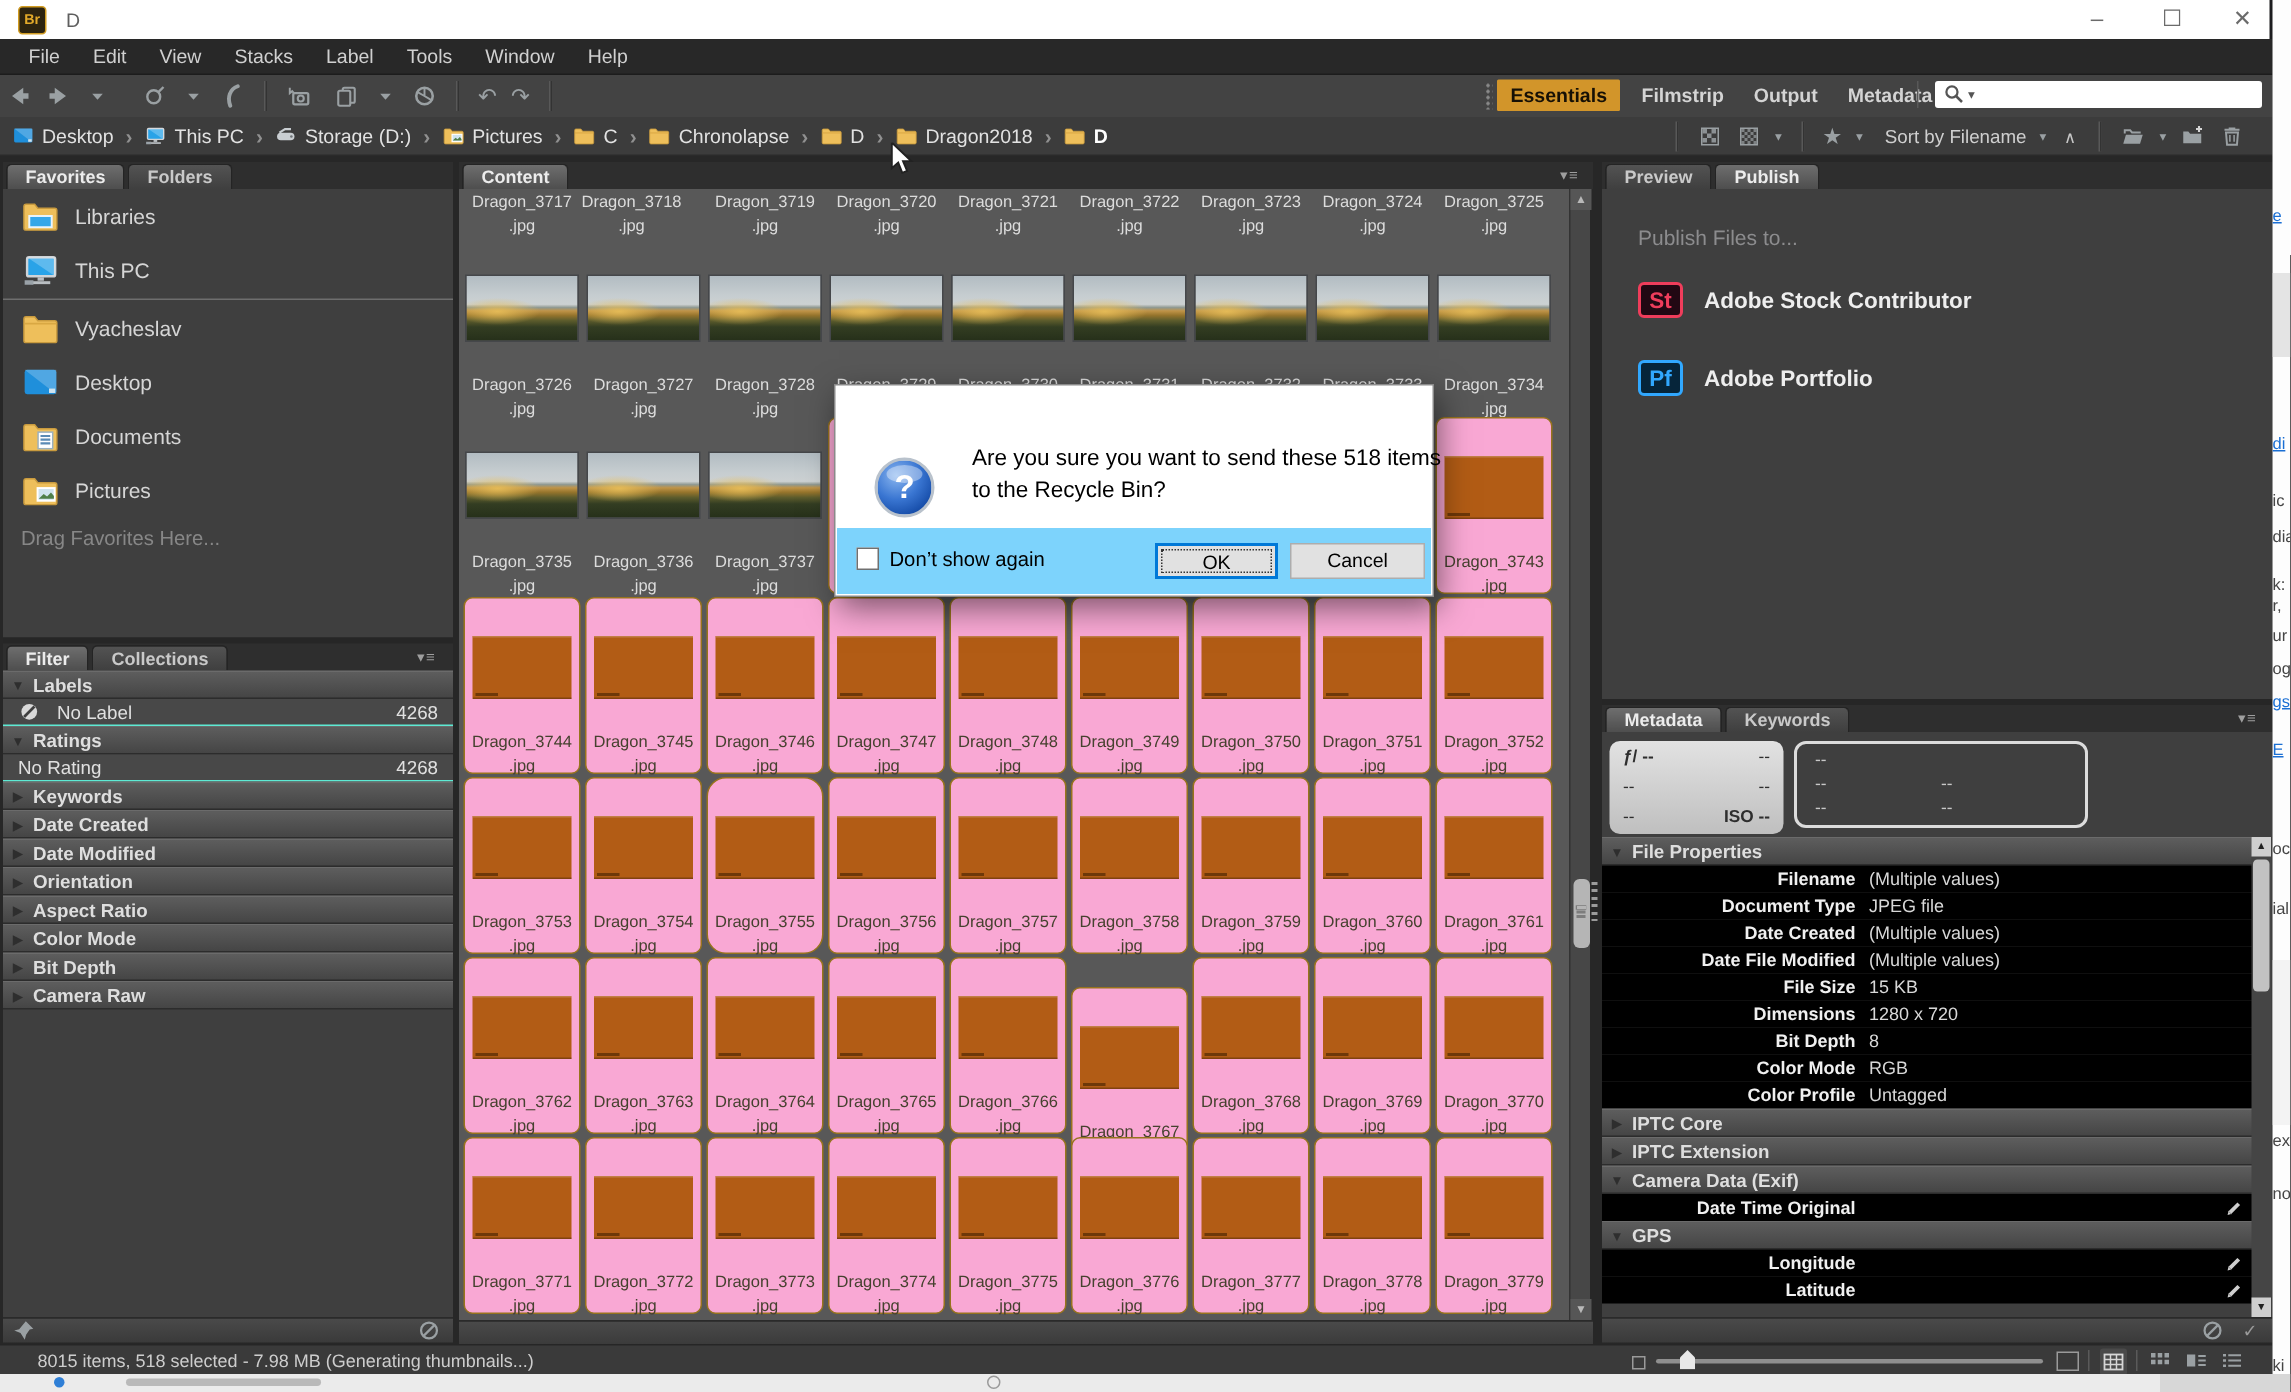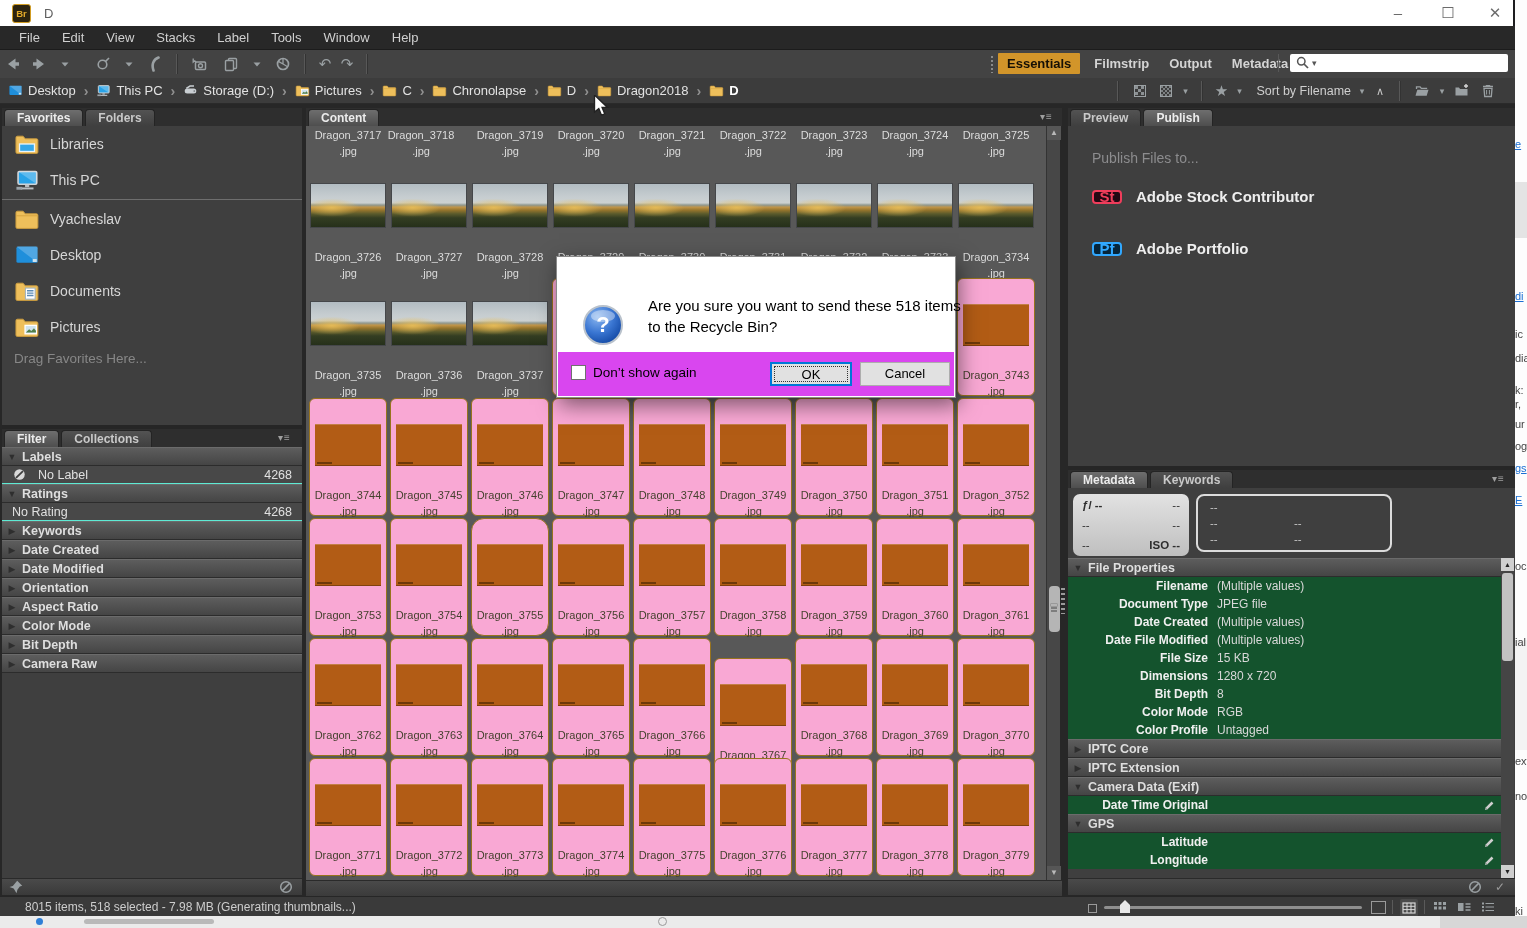--- a/index.html
+++ b/index.html
@@ -88,37 +88,37 @@
           text-align:center;line-height:14px;}
   #c-thumb{position:absolute;left:1.5px;top:460px;width:11px;height:46px;background:#b5b5b5;border-radius:4px;}
   #c-thumb::after{content:"";position:absolute;left:2.5px;top:18px;width:6px;height:1.5px;
       box-shadow:0 0 0 .5px #7d7d7d,0 3px 0 0 #7d7d7d,0 6px 0 0 #7d7d7d;}
   #panel-grip{left:1061px;top:588px;width:4px;height:26px;background:repeating-linear-gradient(180deg,#9a9a9a 0 2px,transparent 2px 5px);}
   
   #pub-strip{left:1068px;top:108px;width:447px;}
   #pub-body{left:1068px;top:126px;width:447px;height:340px;background:#3f3f3f;}
   #pub-heading{position:absolute;left:24px;top:24px;color:#8c8c8e;font-size:14px;}
   .pub-row{position:absolute;left:24px;display:flex;align-items:center;}
-  .pub-badge{width:30px;height:14px;border-radius:4px;display:flex;align-items:center;justify-content:center;
+  .pub-badge{width:30px;height:24px;border-radius:4px;display:flex;align-items:center;justify-content:center;
              font-weight:bold;font-size:15px;box-sizing:border-box;border:2px solid;}
   .pub-label{color:#eeeeee;font-weight:bold;font-size:15px;margin-left:14px;}
   #pub-gap{left:1068px;top:466px;width:447px;height:4px;background:#262626;}
   #meta-strip{left:1068px;top:470px;width:447px;}
   #meta-body{left:1068px;top:488px;width:447px;height:390px;background:#3f3f3f;}
   #exif-left{position:absolute;left:5px;top:6px;width:116px;height:62px;border-radius:7px;
              background:linear-gradient(#e2e2e2,#bfbfbf);padding:5px 9px;box-sizing:border-box;
              display:flex;flex-direction:column;justify-content:space-between;}
   .exl-row{display:flex;justify-content:space-between;color:#2e2e2e;font-size:11.5px;}
   .exl-row .b{font-weight:bold;}
   #exif-right{position:absolute;left:128px;top:6px;width:196px;height:58px;border:2px solid #dcdcdc;border-radius:8px;
               padding:5px 12px;box-sizing:border-box;display:flex;flex-direction:column;justify-content:space-between;}
   .exr-row{display:flex;color:#c8c8c8;font-size:11.5px;}
   .exr-row span{width:90px;}
   #meta-list{position:absolute;left:0;top:70px;width:434px;}
-  .meta-row{height:18px;display:flex;align-items:center;background:#14532d;}
+  .meta-row{height:18px;display:flex;align-items:center;background:#000000;padding-left:29px;}
   .meta-k{width:140px;text-align:right;color:#f0f0f0;font-weight:bold;font-size:12px;flex:none;}
   .meta-v{margin-left:9px;color:#d8d8d8;font-size:12px;}
   .meta-pencil{margin-left:auto;margin-right:6px;display:inline-flex;}
   #meta-scroll{left:1501px;top:558px;width:13px;height:320px;background:#454545;}
   #meta-sb-up{position:absolute;left:0;top:0;width:13px;height:13px;background:#cfcfcf;color:#222;font-size:7px;text-align:center;line-height:13px;}
   #meta-sb-dn{position:absolute;left:0;bottom:0;width:13px;height:13px;background:#cfcfcf;color:#222;font-size:7px;text-align:center;line-height:13px;}
   #meta-sb-th{position:absolute;left:1px;top:15px;width:11px;height:88px;background:#c2c2c2;border-radius:3px;}
   #meta-bottom{left:1068px;top:878px;width:447px;height:16px;display:flex;align-items:center;}
   
   #statusbar{left:0;top:896px;width:1515px;height:20px;background:#3a3a3a;border-top:1px solid #262626;box-sizing:border-box;}
@@ -144,21 +144,21 @@
   #dialog{left:556px;top:256px;width:400px;height:142px;background:#ffffff;border:1px solid #8a8a8a;
           box-shadow:3px 7px 20px rgba(0,0,0,.5);z-index:40;box-sizing:border-box;}
   #dlg-title{height:27px;line-height:27px;padding-left:11px;font-size:13.5px;color:#111;}
   #qicon{position:absolute;left:26px;top:48px;width:40px;height:40px;border-radius:50%;
          background:radial-gradient(circle at 35% 28%,#8ab6ef 0%,#3a76d2 45%,#0a3f9b 90%);
          border:2px solid #b9c2cc;box-sizing:border-box;color:#fff;font-size:22px;font-weight:bold;
          display:flex;align-items:center;justify-content:center;}
   #qicon::before{content:"";position:absolute;left:6px;top:3px;width:24px;height:12px;border-radius:50%;
          background:rgba(255,255,255,.38);}
   #dlg-msg{position:absolute;left:91px;top:38px;width:320px;font-size:15px;line-height:21px;color:#000;}
-  #dlg-strip{position:absolute;left:1px;right:1px;bottom:1px;height:44px;background:#d946ef;text-decoration:underline;}
+  #dlg-strip{position:absolute;left:1px;right:1px;bottom:1px;height:44px;background:#7dd3fc;text-decoration:underline;}
   #dlg-check{position:absolute;left:13px;top:13px;width:15px;height:15px;background:#fff;border:1px solid #707070;box-sizing:border-box;}
   #dlg-chklabel{position:absolute;left:35px;top:13px;font-size:13.5px;color:#000;}
   .btn{position:absolute;top:10px;height:24px;background:#e1e1e1;font-size:13px;color:#000;
        text-align:center;line-height:22px;box-sizing:border-box;}
   #btn-ok{left:212px;width:82px;border:2px solid var(--focus);outline:1px dotted #333;outline-offset:-5px;}
   #btn-cancel{left:302px;width:90px;border:1px solid #adadad;}
   #cursor{left:592px;top:95px;z-index:60;}
 </style>
 </head>
 <body>
@@ -986,31 +986,31 @@
             <path d="M2.5 13.5l.8-3 7.3-7.3 2.2 2.2-7.3 7.3z" fill="#cfcfcf"></path>
             <path d="M3.3 10.5l2.2 2.2" stroke="#8a8a8a" stroke-width=".8"></path>
           </svg>
         </span>
       </div>
       <div class="sec-header">
         <span class="sec-caret">▼</span>
         <span class="sec-label">GPS</span>
       </div>
       <div class="meta-row">
-        <span class="meta-k">Latitude</span>
+        <span class="meta-k">Longitude</span>
         <span class="meta-v"></span>
         <span class="meta-pencil">
           <svg width="13" height="13" viewBox="0 0 16 16">
             <path d="M2.5 13.5l.8-3 7.3-7.3 2.2 2.2-7.3 7.3z" fill="#cfcfcf"></path>
             <path d="M3.3 10.5l2.2 2.2" stroke="#8a8a8a" stroke-width=".8"></path>
           </svg>
         </span>
       </div>
       <div class="meta-row">
-        <span class="meta-k">Longitude</span>
+        <span class="meta-k">Latitude</span>
         <span class="meta-v"></span>
         <span class="meta-pencil">
           <svg width="13" height="13" viewBox="0 0 16 16">
             <path d="M2.5 13.5l.8-3 7.3-7.3 2.2 2.2-7.3 7.3z" fill="#cfcfcf"></path>
             <path d="M3.3 10.5l2.2 2.2" stroke="#8a8a8a" stroke-width=".8"></path>
           </svg>
         </span>
       </div>
     </div>
 </div>
@@ -1076,21 +1076,21 @@
       <div class="edge-frag blue" style="top: 290px;">di</div>
       <div class="edge-frag" style="top: 328px;">ic</div>
       <div class="edge-frag" style="top: 352px;">dia</div>
       <div class="edge-frag" style="top: 384px;">k:</div>
       <div class="edge-frag" style="top: 398px;">r,</div>
       <div class="edge-frag" style="top: 418px;">ur</div>
       <div class="edge-frag" style="top: 440px;">og</div>
       <div class="edge-frag blue" style="top: 462px;">gs</div>
       <div class="edge-frag blue" style="top: 494px;">E</div>
       <div class="edge-frag" style="top: 560px;">oc</div>
-      <div class="edge-frag" style="top: 600px; margin-top: 36px;">ial</div>
+      <div class="edge-frag" style="top: 600px;">ial</div>
       <div class="edge-frag" style="top: 755px;">ext</div>
       <div class="edge-frag" style="top: 790px;">no</div>
       <div class="edge-frag" style="top: 905px;">ki</div>
     </div>
 </div>
 
 <div class="abs" id="dialog">
   <div id="qicon">
       <span>?</span>
     </div>

